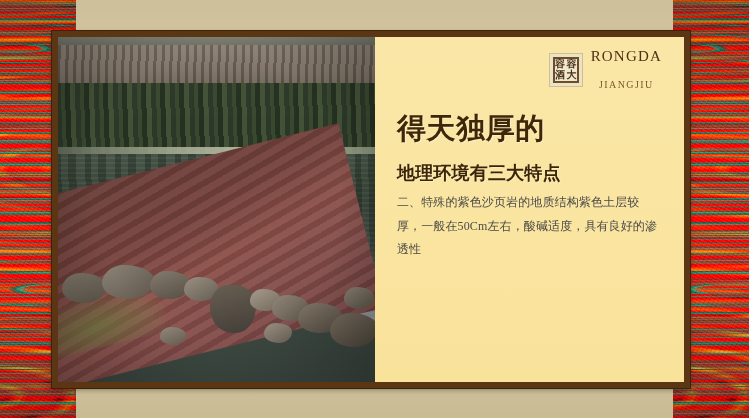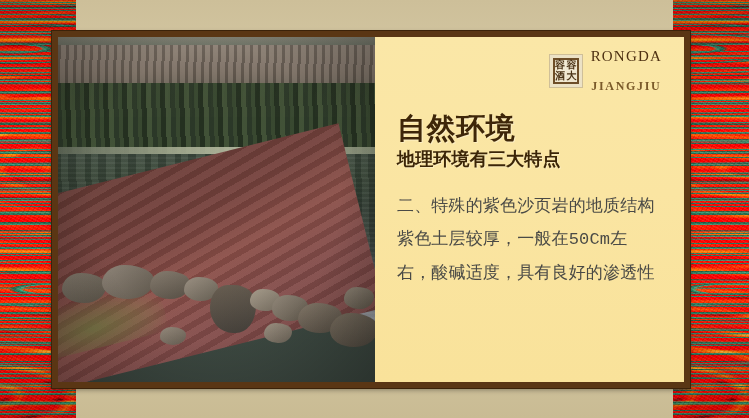--- a/index.html
+++ b/index.html
@@ -232,50 +232,51 @@
     font-weight:700;
   }
   #wordmark { display:flex; flex-direction:column; align-items:center; }
   #wordmark .main {
     font-family:"Liberation Serif","DejaVu Serif",serif;
     font-size:15px; letter-spacing:.08em; color:#4e3112; font-weight:400;
     line-height:1;
   }
   #wordmark .sub {
     font-family:"Liberation Serif","DejaVu Serif",serif;
-    font-size:12px; letter-spacing:.14em; color:#7a5a2a; font-weight:700;
+    font-size:10px; letter-spacing:.14em; color:#7a5a2a; font-weight:400;
     margin-top:16px; line-height:1;
   }
 
   
   #headline {
     margin-top:62px;
     font-family:"DejaVu Serif","Liberation Serif",serif;
     font-weight:700;
     font-size:29px;
     line-height:1.32;
     color:#3e2608;
     letter-spacing:.02em;
     text-shadow:1px 1px 0 rgba(255,255,255,.35);
   }
   #headline .l2 { display:block; }
 
   #subhead {
+    margin-top:14px;
     font-family:"DejaVu Serif","Liberation Serif",serif;
     font-weight:700;
     font-size:18px;
     color:#3b2507;
     letter-spacing:.01em;
     text-shadow:1px 1px 0 rgba(255,255,255,.3);
   }
 
   #body {
-    margin-top:19px;
-    font-family:Liberation Mono, monospace;
-    font-size:17px;
+    margin-top:6px;
+    font-family:Liberation Serif, serif;
+    font-size:12px;
     line-height:1.95;
     color:#4a4a46;
     max-width:272px;
     letter-spacing:.01em;
   }
 </style>
 </head>
 <body>
 
 <div id="slide">
@@ -333,21 +334,21 @@
             <span class="glyph">大</span>
           </span>
         </span>
         <span id="wordmark">
           <span class="main">RONGDA</span>
           <span class="sub">JIANGJIU</span>
         </span>
       </div>
 
       <h1 id="headline">
-        <span class="l1">自然环境</span>
+        <span class="l1">得天独厚的</span>
       </h1>
 
       <h2 id="subhead">地理环境有三大特点</h2>
 
       <p id="body">二、特殊的紫色沙页岩的地质结构紫色土层较厚，一般在50Cm左右，酸碱适度，具有良好的渗透性</p>
 
     </div>
   </div>
 </div>
 

